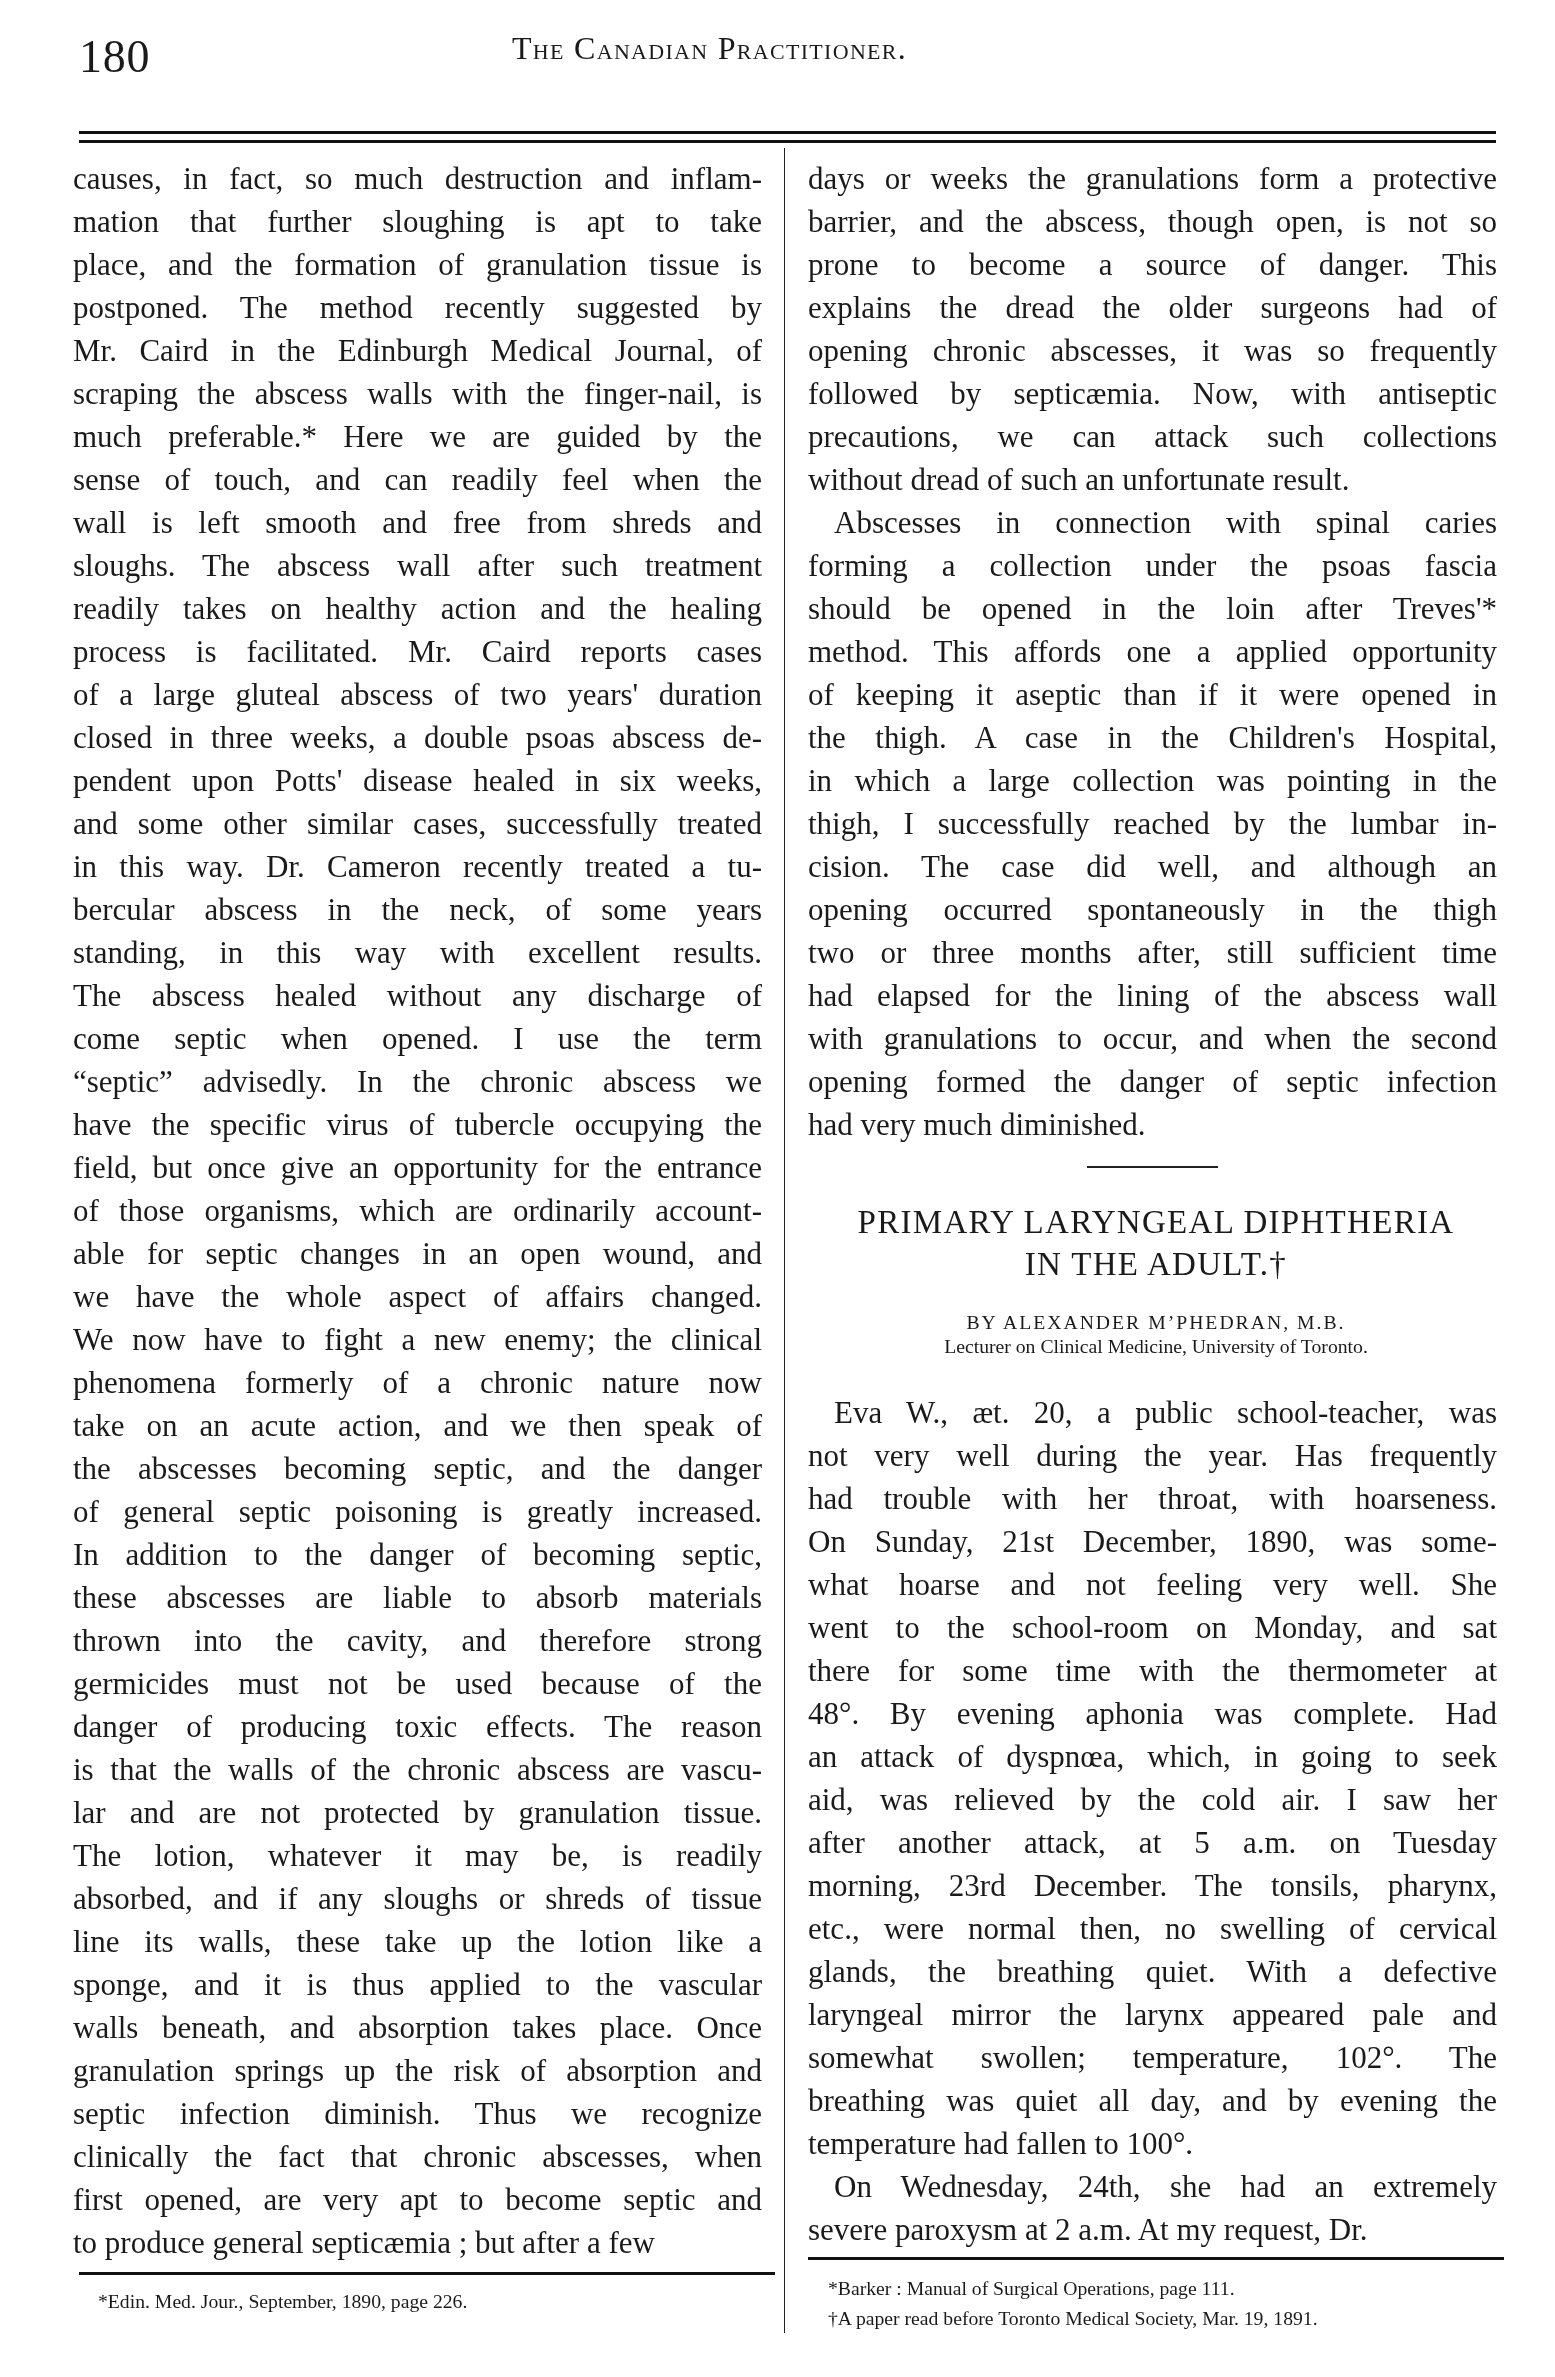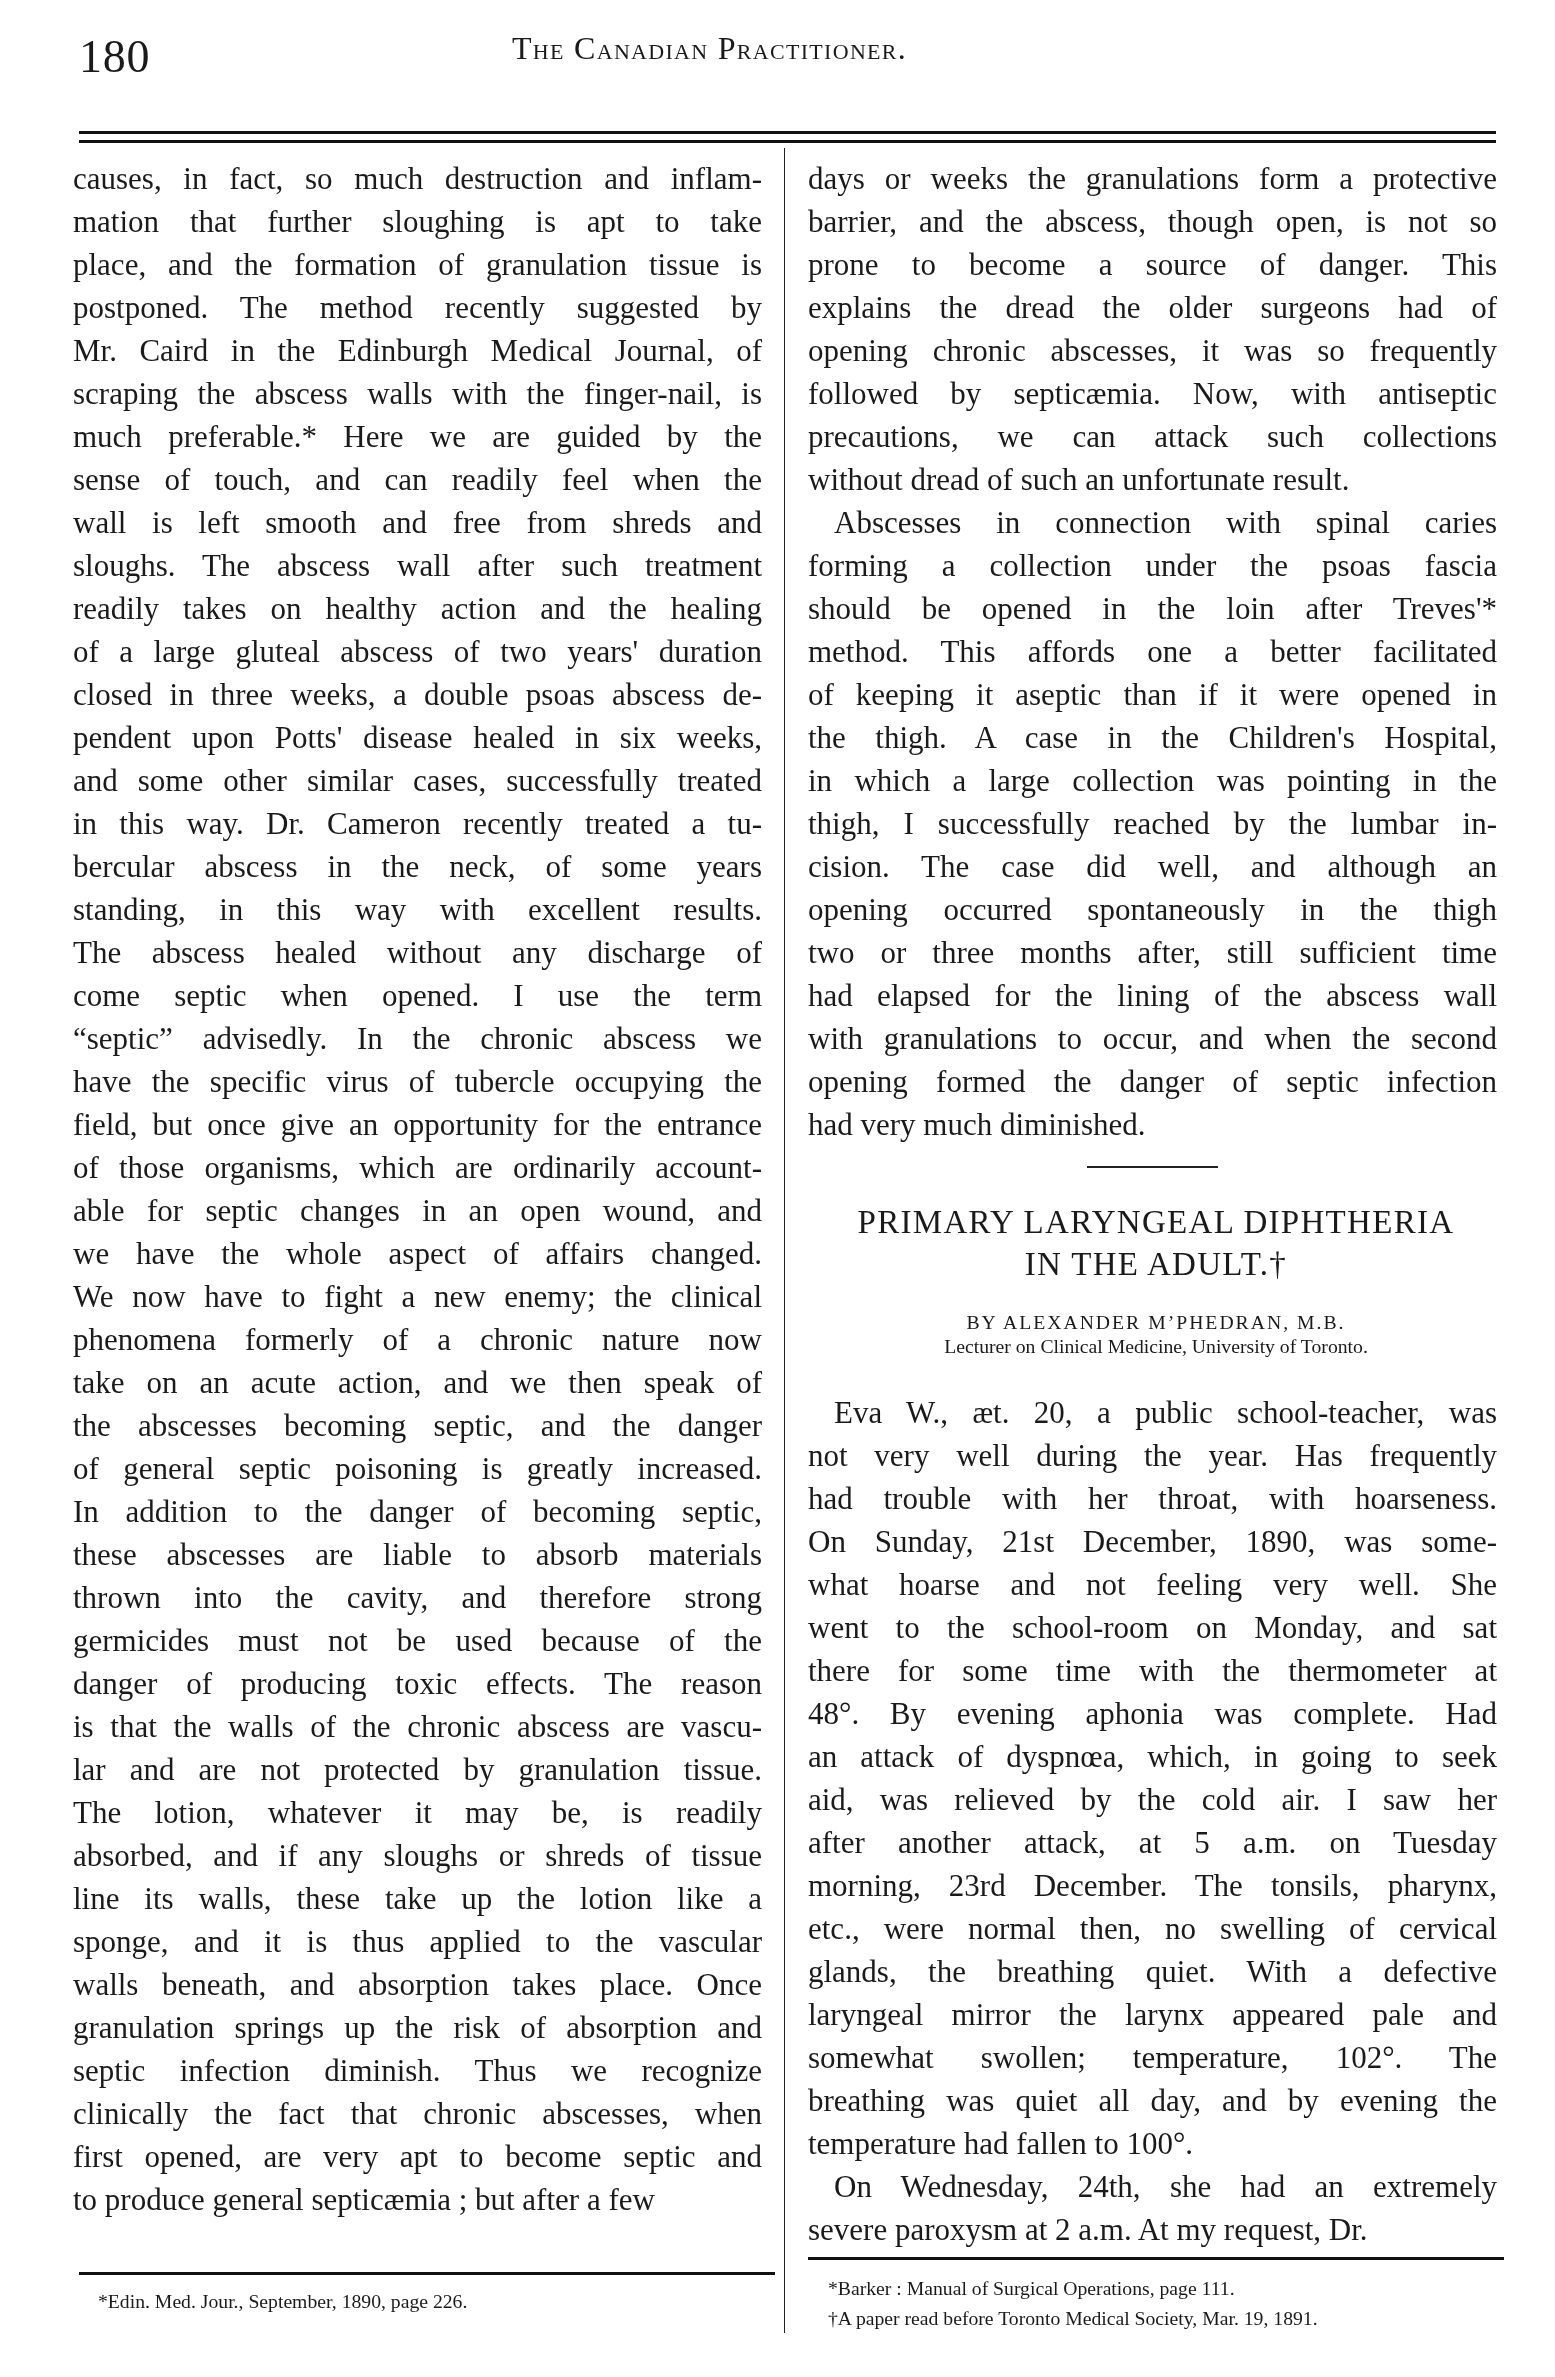--- a/index.html
+++ b/index.html
@@ -40,20 +40,21 @@
     <div class="line">mation that further sloughing is apt to take</div>
     <div class="line">place, and the formation of granulation tissue is</div>
     <div class="line">postponed. The method recently suggested by</div>
     <div class="line">Mr. Caird in the Edinburgh Medical Journal, of</div>
     <div class="line">scraping the abscess walls with the finger-nail, is</div>
     <div class="line">much preferable.* Here we are guided by the</div>
     <div class="line">sense of touch, and can readily feel when the</div>
     <div class="line">wall is left smooth and free from shreds and</div>
     <div class="line">sloughs. The abscess wall after such treatment</div>
     <div class="line">readily takes on healthy action and the healing</div>
+    <div class="line">process is facilitated. Mr. Caird reports cases</div>
     <div class="line">of a large gluteal abscess of two years' duration</div>
     <div class="line">closed in three weeks, a double psoas abscess de-</div>
     <div class="line">pendent upon Potts' disease healed in six weeks,</div>
     <div class="line">and some other similar cases, successfully treated</div>
     <div class="line">in this way. Dr. Cameron recently treated a tu-</div>
     <div class="line">bercular abscess in the neck, of some years</div>
     <div class="line">standing, in this way with excellent results.</div>
     <div class="line">The abscess healed without any discharge of</div>
     <div class="line">come septic when opened. I use the term</div>
     <div class="line">“septic” advisedly. In the chronic abscess we</div>
@@ -95,21 +96,21 @@
       <div class="line">barrier, and the abscess, though open, is not so</div>
       <div class="line">prone to become a source of danger. This</div>
       <div class="line">explains the dread the older surgeons had of</div>
       <div class="line">opening chronic abscesses, it was so frequently</div>
       <div class="line">followed by septicæmia. Now, with antiseptic</div>
       <div class="line">precautions, we can attack such collections</div>
       <div class="line last">without dread of such an unfortunate result.</div>
       <div class="line indent">Abscesses in connection with spinal caries</div>
       <div class="line">forming a collection under the psoas fascia</div>
       <div class="line">should be opened in the loin after Treves'*</div>
-      <div class="line">method. This affords one a better facilitated</div>
+      <div class="line">method. This affords one a applied opportunity</div>
       <div class="line">of keeping it aseptic than if it were opened in</div>
       <div class="line">the thigh. A case in the Children's Hospital,</div>
       <div class="line">in which a large collection was pointing in the</div>
       <div class="line">thigh, I successfully reached by the lumbar in-</div>
       <div class="line">cision. The case did well, and although an</div>
       <div class="line">opening occurred spontaneously in the thigh</div>
       <div class="line">two or three months after, still sufficient time</div>
       <div class="line">had elapsed for the lining of the abscess wall</div>
       <div class="line">with granulations to occur, and when the second</div>
       <div class="line">opening formed the danger of septic infection</div>

